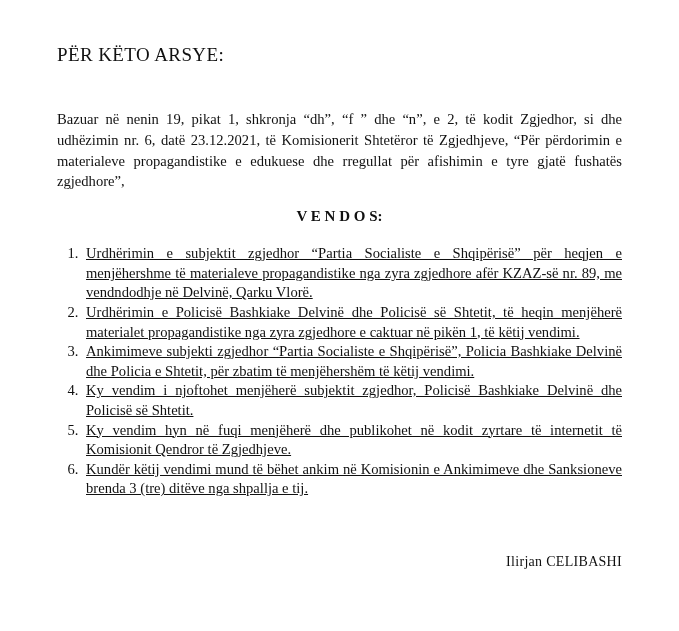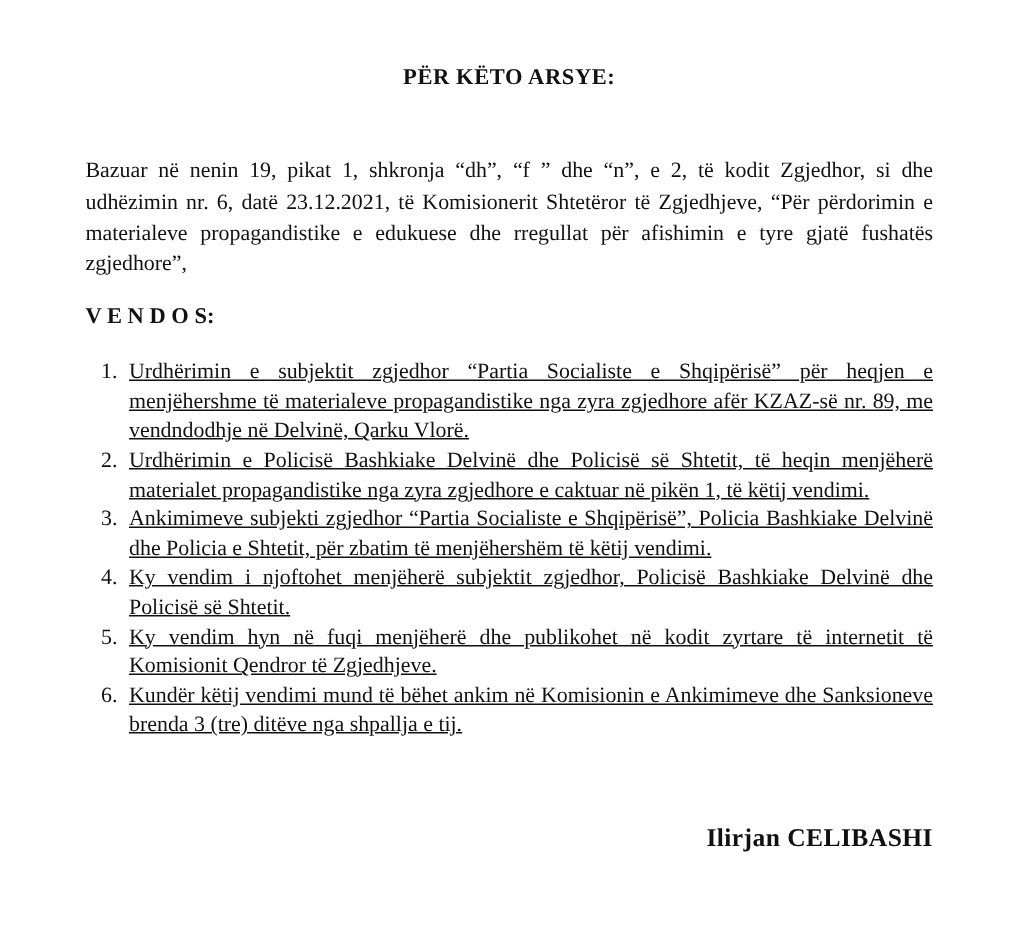--- a/index.html
+++ b/index.html
@@ -10,33 +10,34 @@
     height: 631px;
     background: #ffffff;
     font-family: "Liberation Serif", "DejaVu Serif", serif;
     color: #111111;
     overflow: hidden;
   }
   .content {
     padding: 44px 57px 0 57px;
   }
   .doc-heading {
-    text-align: center;
-    font-size: 15px;
-    font-weight: bold;
+    text-align: left;
+    font-size: 19px;
+    font-weight: normal;
     letter-spacing: 0.4px;
     margin-bottom: 43px;
   }
   .intro {
     text-align: justify;
     font-size: 14.6px;
     line-height: 20.8px;
   }
   
   .decision-heading {
+    text-align: center;
     font-size: 15px;
     font-weight: bold;
     margin-top: 16px;
     margin-bottom: 19px;
   }
   ol.decision-list {
     margin: 0;
     padding-left: 25px;
     font-size: 14.6px;
     line-height: 19.6px;
@@ -52,22 +53,22 @@
     margin-top: 55px;
     text-align: right;
   }
   .sig-title {
     font-size: 14.6px;
     font-weight: bold;
     letter-spacing: 0.2px;
   }
   .sig-name {
     margin-top: 27px;
-    font-size: 17px;
-    font-weight: bold;
+    font-size: 14px;
+    font-weight: normal;
     letter-spacing: 0.3px;
   }
 </style>
 </head>
 <body>
 
 <div class="page">
   <div class="content">
 
     <div class="doc-heading">PËR KËTO ARSYE:</div>

